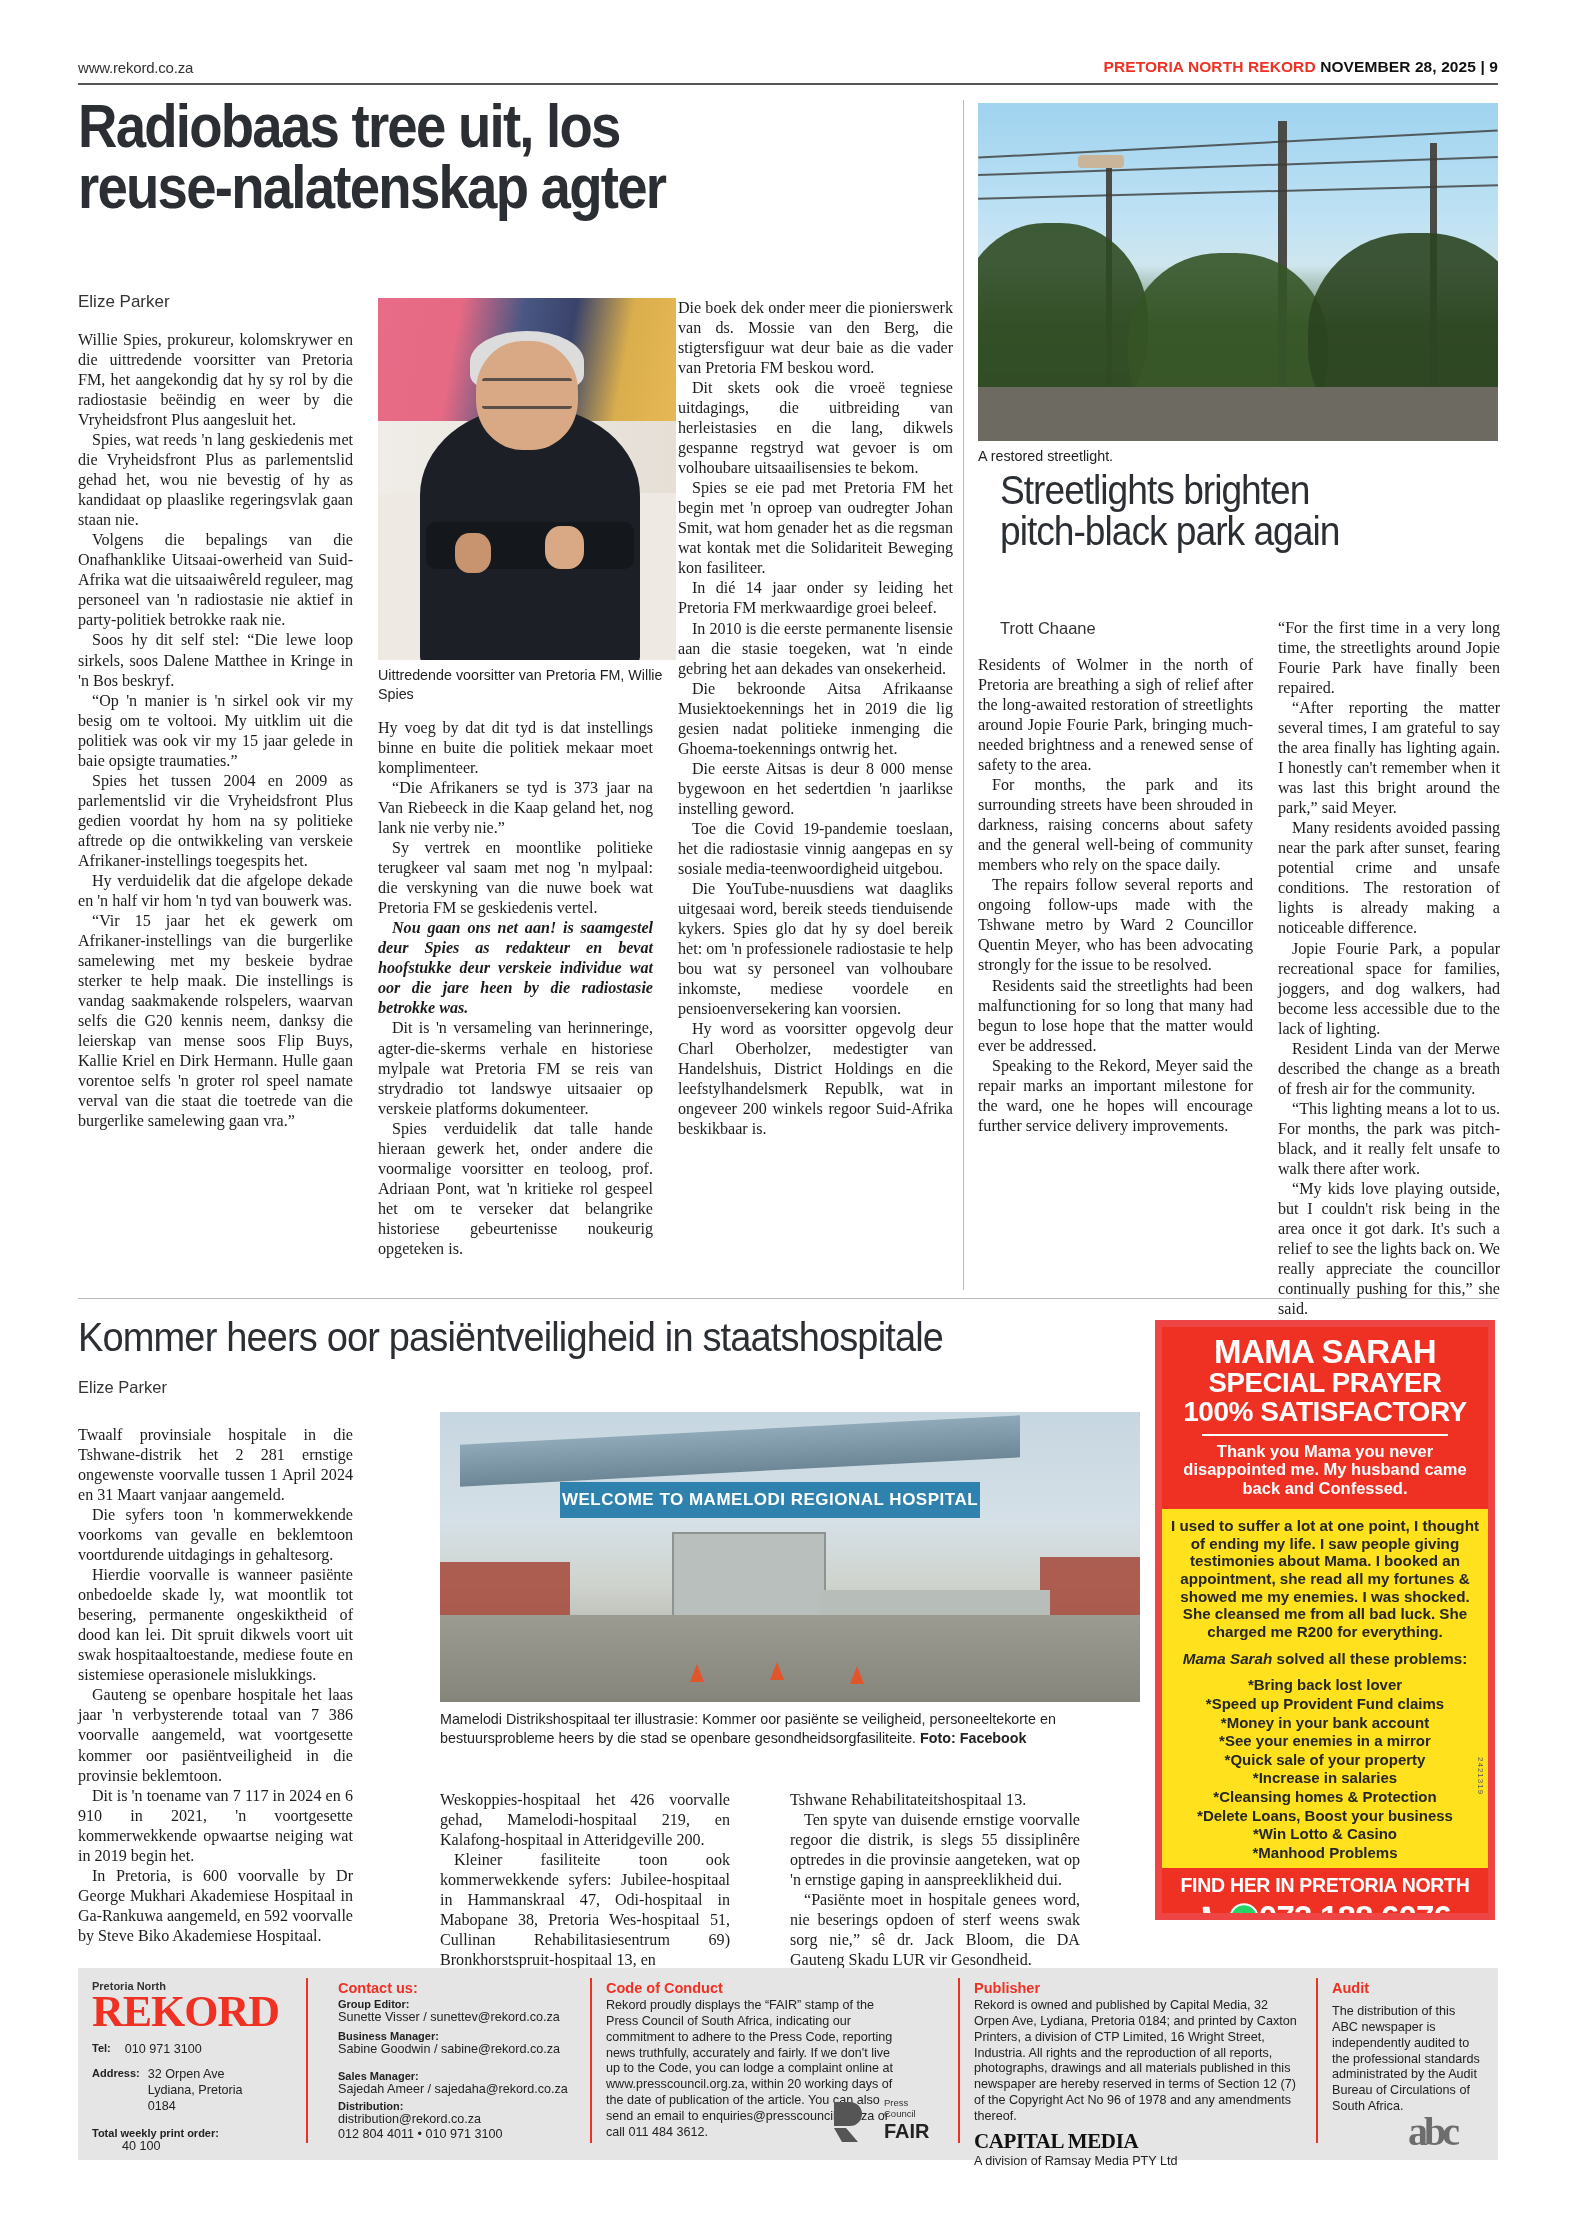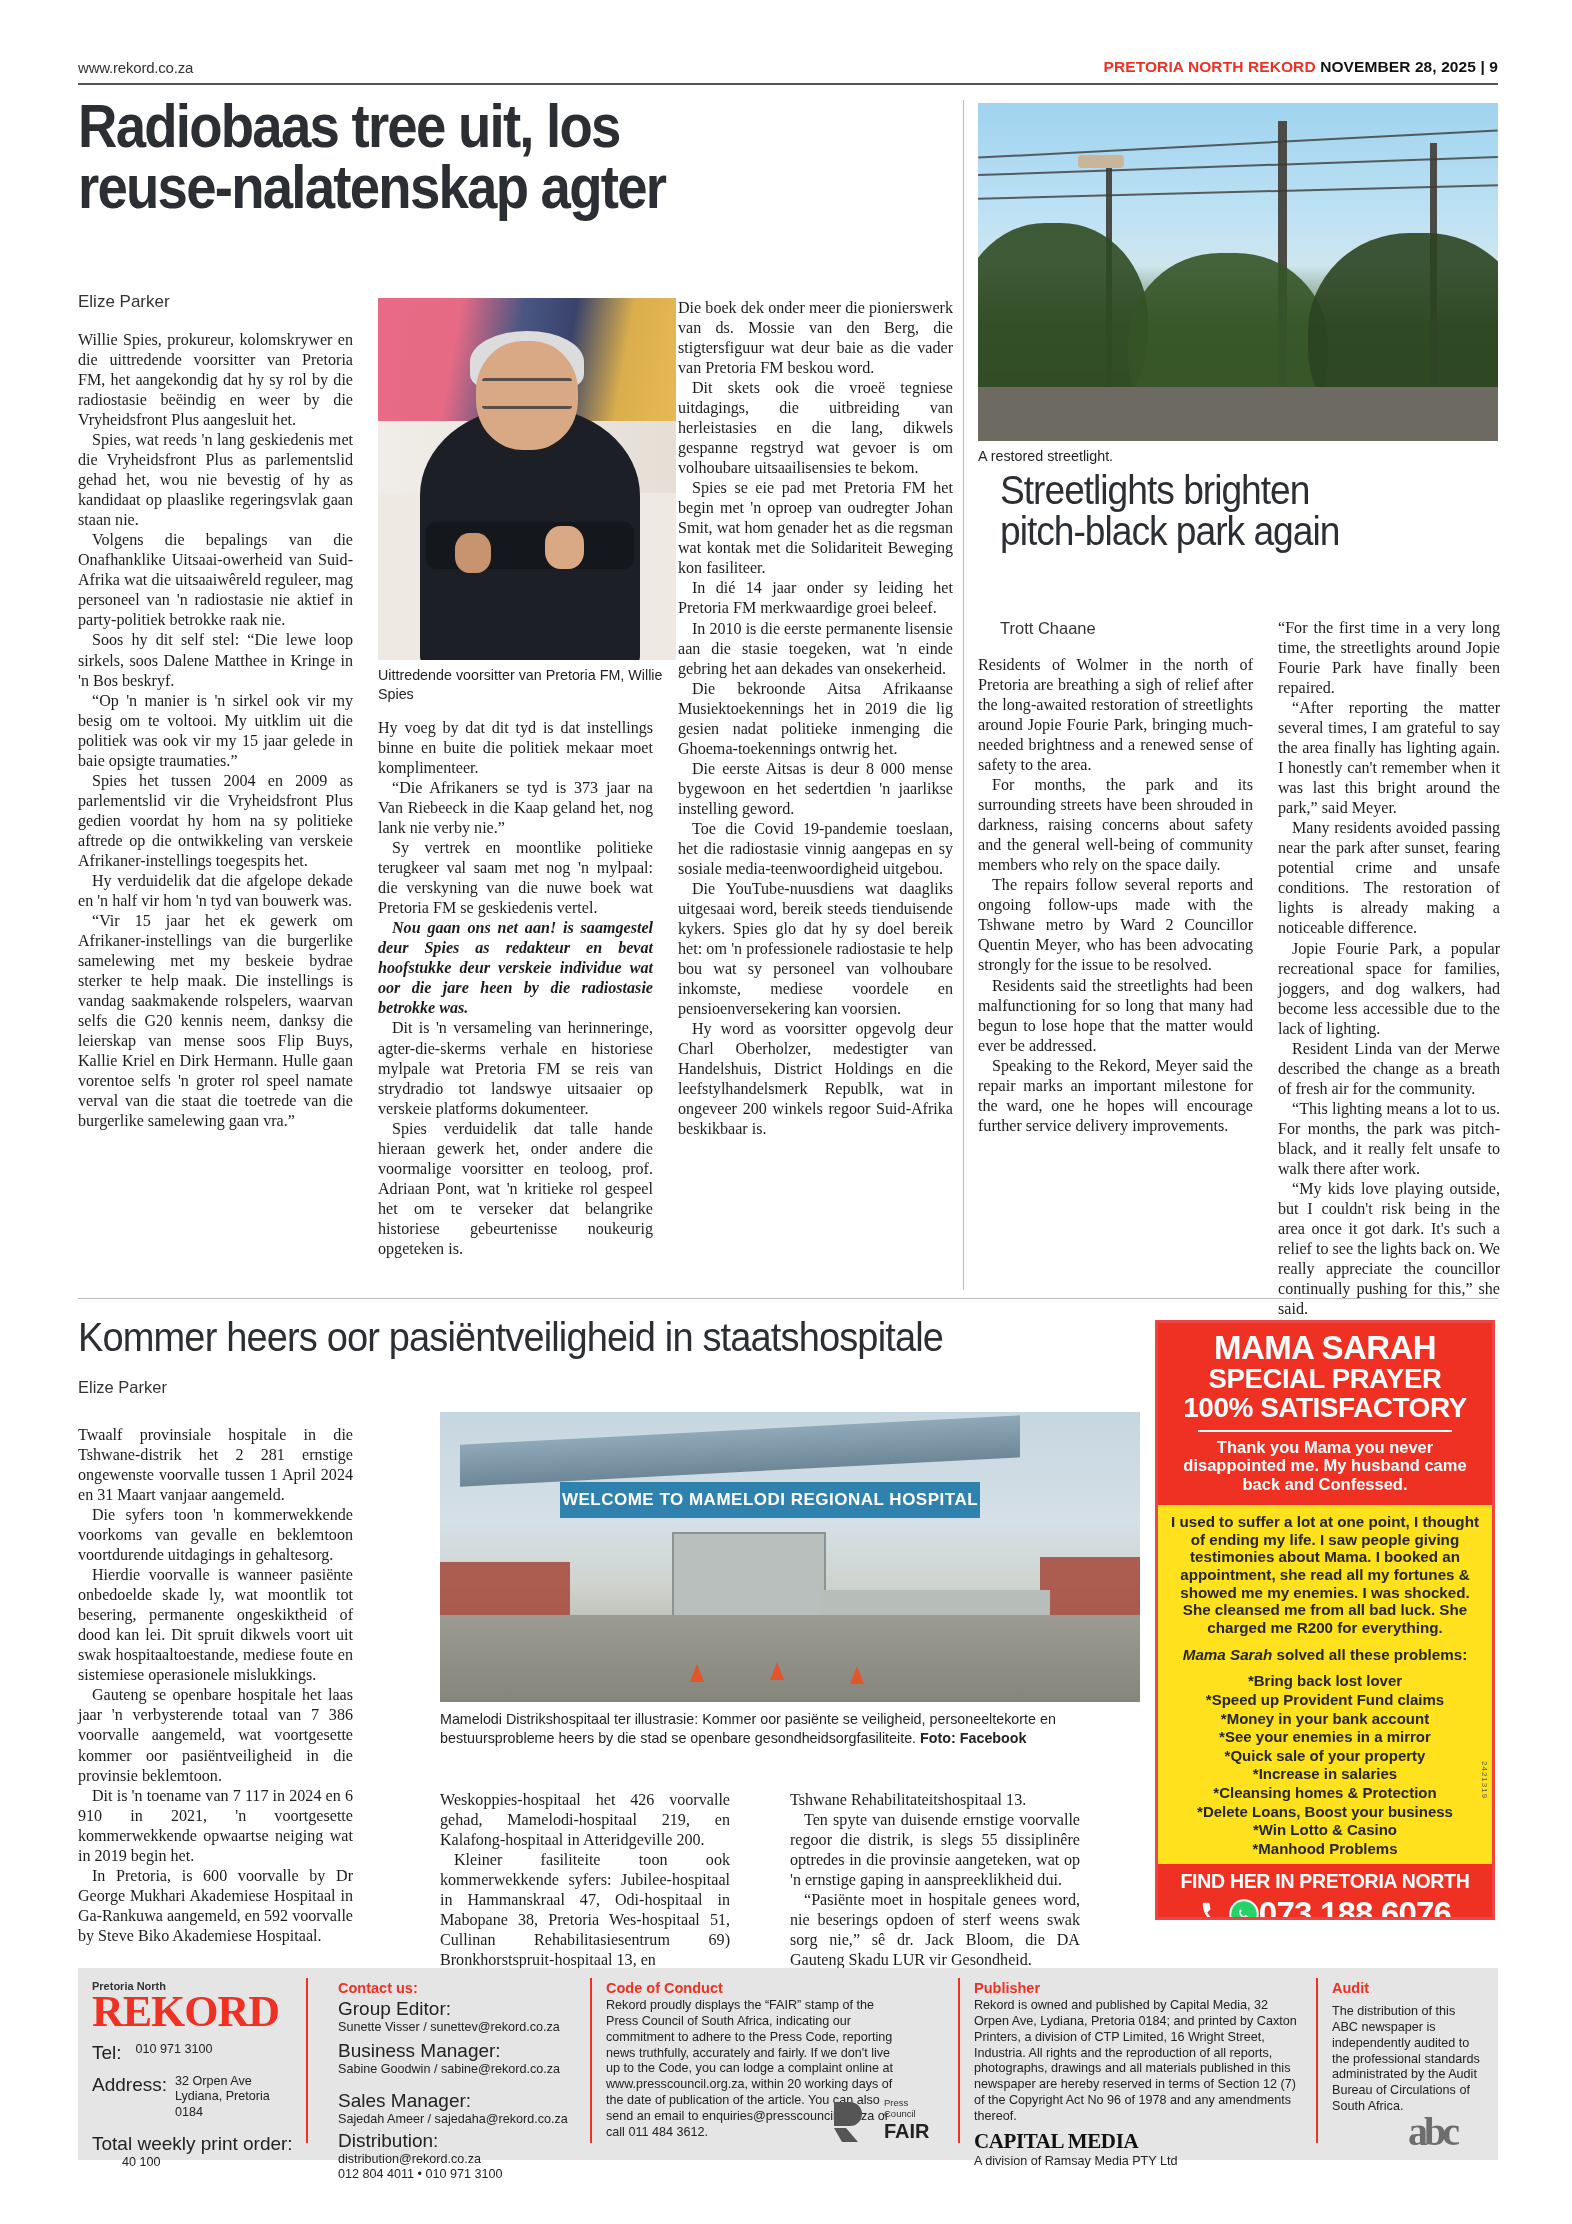--- a/index.html
+++ b/index.html
@@ -71,21 +71,21 @@
   .a2-head{position:absolute;left:78px;top:1315px;width:1080px;
     font-family:"Liberation Sans",sans-serif;font-size:40px;color:#2b2f33;letter-spacing:-0.9px;
     transform:scaleX(0.95);transform-origin:left top;}
   .a2-byline{position:absolute;left:78px;top:1378px;font-family:"Liberation Sans",sans-serif;font-size:16.5px;color:#333;}
 
   
   .vrule{position:absolute;width:1px;background:#b9b9b9;}
   .hrule{position:absolute;height:1px;background:#b9b9b9;}
 
   
-  .ad{position:absolute;left:1155px;top:1320px;width:340px;height:600px;border:3px solid #ef4444;box-sizing:border-box;background:#ffe11e;overflow:hidden;}
+  .ad{position:absolute;left:1155px;top:1320px;width:340px;height:600px;border:7px solid #ef4444;box-sizing:border-box;background:#ffe11e;overflow:hidden;}
   .ad .red{background:#ef3124;padding:8px 6px 10px;}
   .ad .t1{font-family:"Liberation Sans",sans-serif;font-weight:bold;color:#fff;text-align:center;font-size:33px;line-height:1;letter-spacing:-0.6px;}
   .ad .t2{font-family:"Liberation Sans",sans-serif;font-weight:bold;color:#fff;text-align:center;font-size:27.5px;line-height:1.02;letter-spacing:-0.4px;margin-top:1px;}
   .ad .t3{font-family:"Liberation Sans",sans-serif;font-weight:bold;color:#fff;text-align:center;font-size:28px;line-height:1.02;letter-spacing:-0.5px;margin-top:1px;}
   .ad .divider{height:2px;background:#fff;margin:7px 34px 6px;}
   .ad .t4{font-family:"Liberation Sans",sans-serif;font-weight:bold;color:#fff;text-align:center;font-size:16.5px;line-height:1.12;padding:0 2px 2px;}
   .ad .yellow{padding:8px 8px 6px;}
   .ad .t5{font-family:"Liberation Sans",sans-serif;font-weight:bold;color:#262626;text-align:center;font-size:15.2px;line-height:1.16;}
   .ad .t6{font-family:"Liberation Sans",sans-serif;font-weight:bold;color:#262626;text-align:center;font-size:15.2px;margin-top:10px;}
   .ad .t6 i{font-style:italic;}
@@ -94,21 +94,21 @@
   .ad .f1{font-family:"Liberation Sans",sans-serif;font-weight:bold;color:#fff;text-align:center;font-size:19.5px;letter-spacing:-0.3px;}
   .ad .f2{display:flex;align-items:flex-end;justify-content:center;gap:0;margin-top:2px;}
   .ad .f2 .num{font-family:"Liberation Sans",sans-serif;font-weight:bold;color:#fff;font-size:33px;letter-spacing:-0.8px;}
   .ad .vcode{position:absolute;right:3px;bottom:118px;font-family:"Liberation Sans",sans-serif;font-size:8px;color:#555;
      writing-mode:vertical-rl;letter-spacing:1px;}
 
   
   .footer{position:absolute;left:78px;top:1968px;width:1420px;height:192px;background:#e5e5e5;box-sizing:border-box;}
   .fcol{position:absolute;top:12px;font-family:"Liberation Sans",sans-serif;color:#222;}
   .fhead{color:#ef3124;font-weight:bold;font-size:14.5px;margin-bottom:2px;}
-  .fb{font-weight:normal;font-size:19px;}
+  .fb{font-weight:bold;font-size:11px;}
   .fn{font-size:12.6px;line-height:1.26;}
   .fsep{position:absolute;top:10px;width:2px;background:#ef3124;}
   .rekord-logo{font-family:"Liberation Serif",serif;font-weight:bold;color:#ef3124;font-size:44px;letter-spacing:-1px;line-height:0.9;}
   .pretoria-north{font-family:"Liberation Sans",sans-serif;font-weight:bold;font-size:11px;color:#333;}
   .capital-media{font-family:"Liberation Serif",serif;font-weight:bold;font-size:21px;letter-spacing:-0.4px;color:#111;}
   .abc{font-family:"Liberation Serif",serif;font-weight:bold;font-size:40px;color:#6d6d6d;letter-spacing:-4px;}
 </style>
 </head>
 <body>
 

